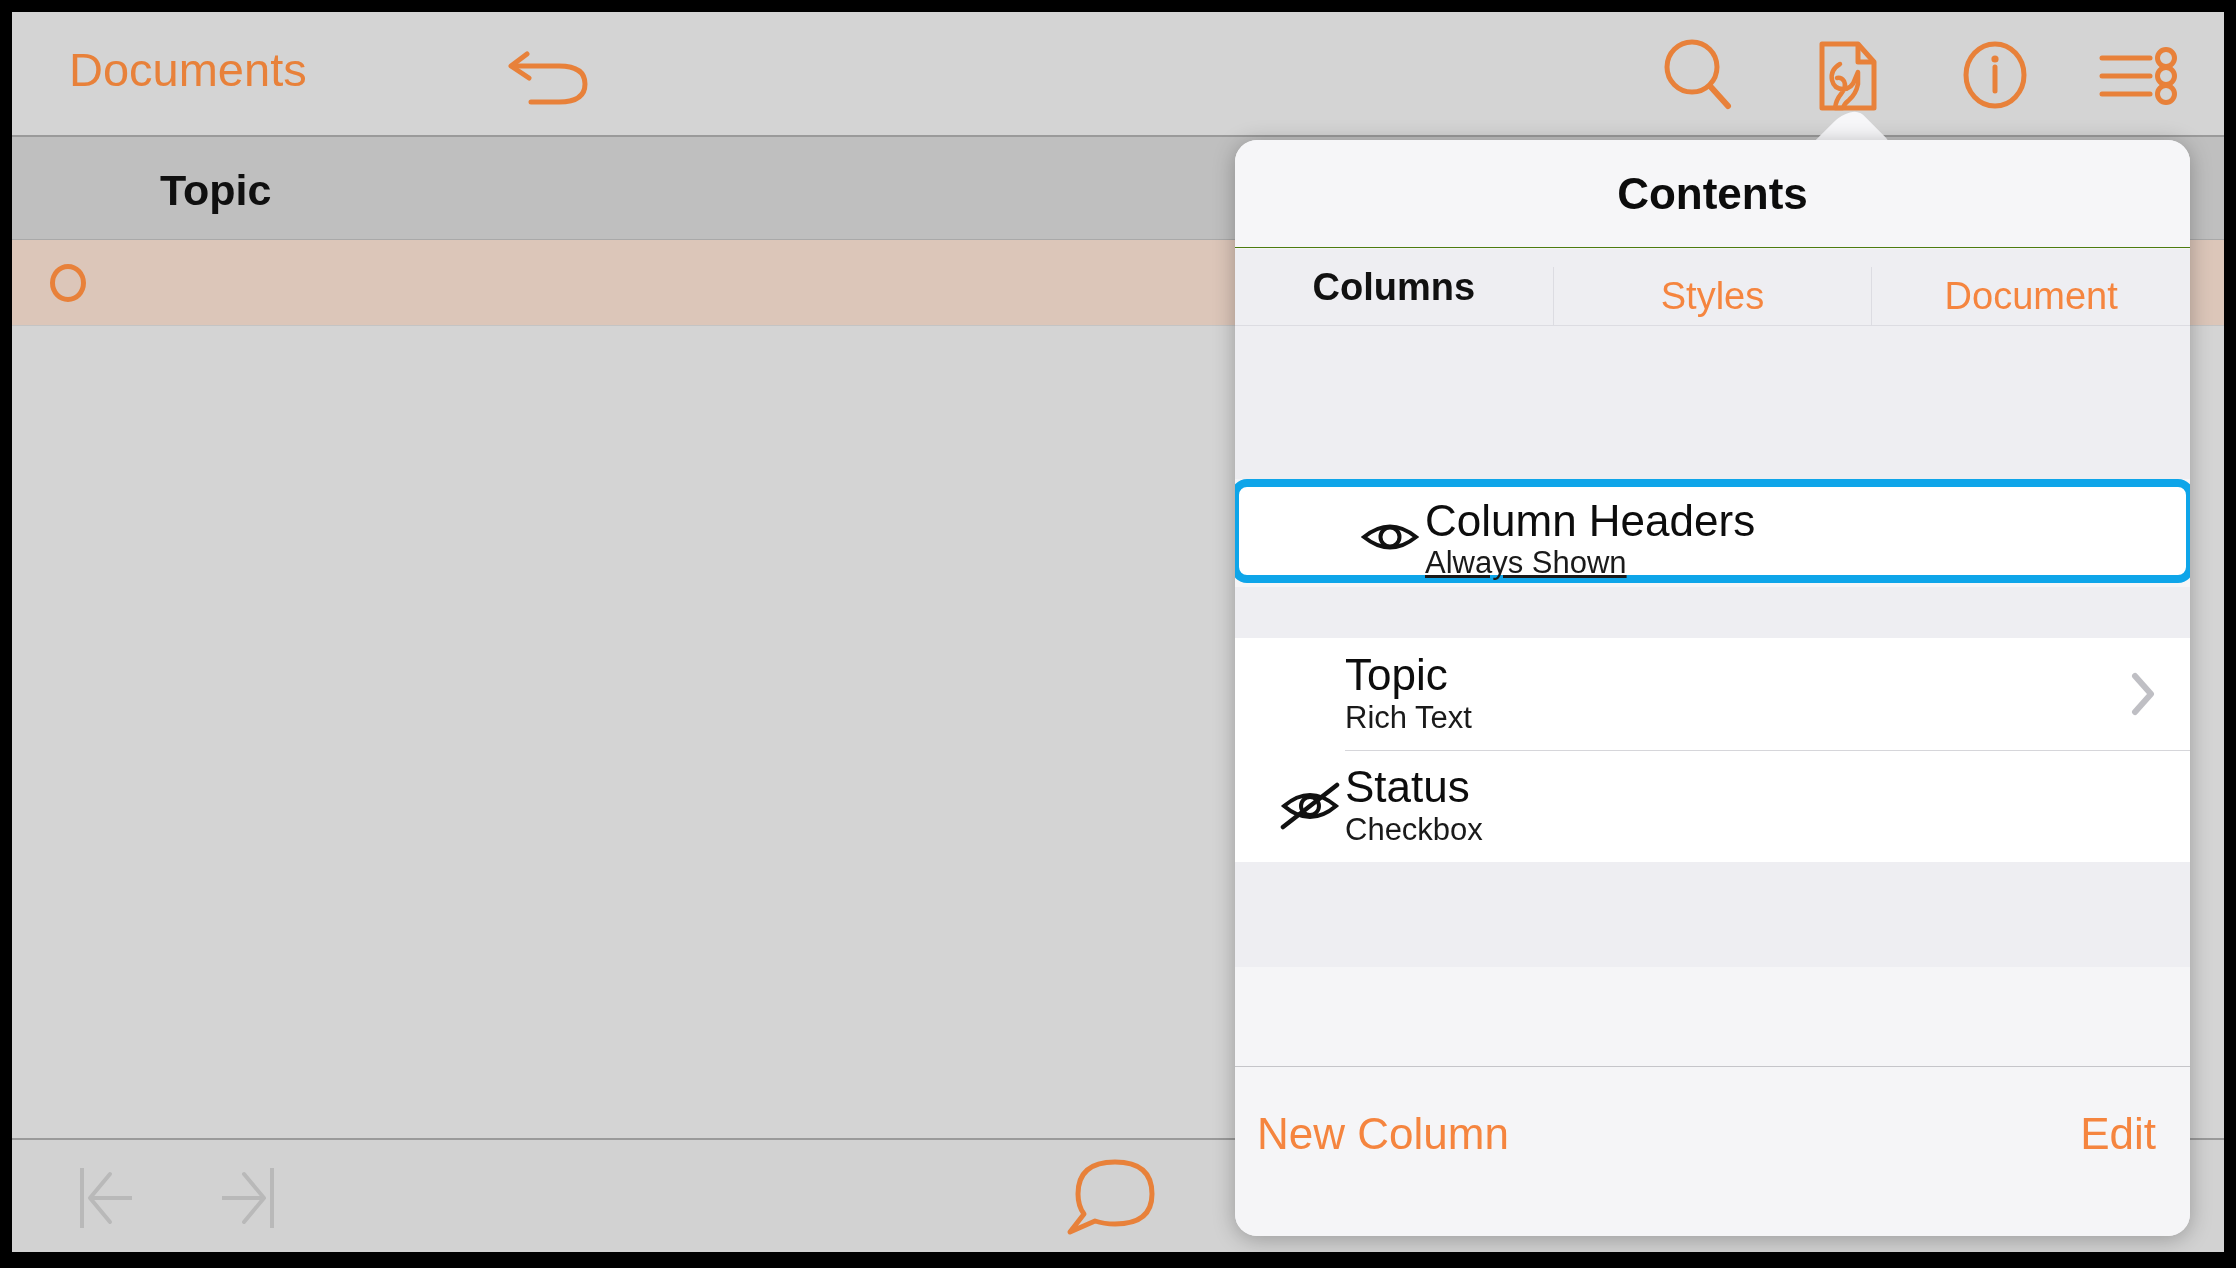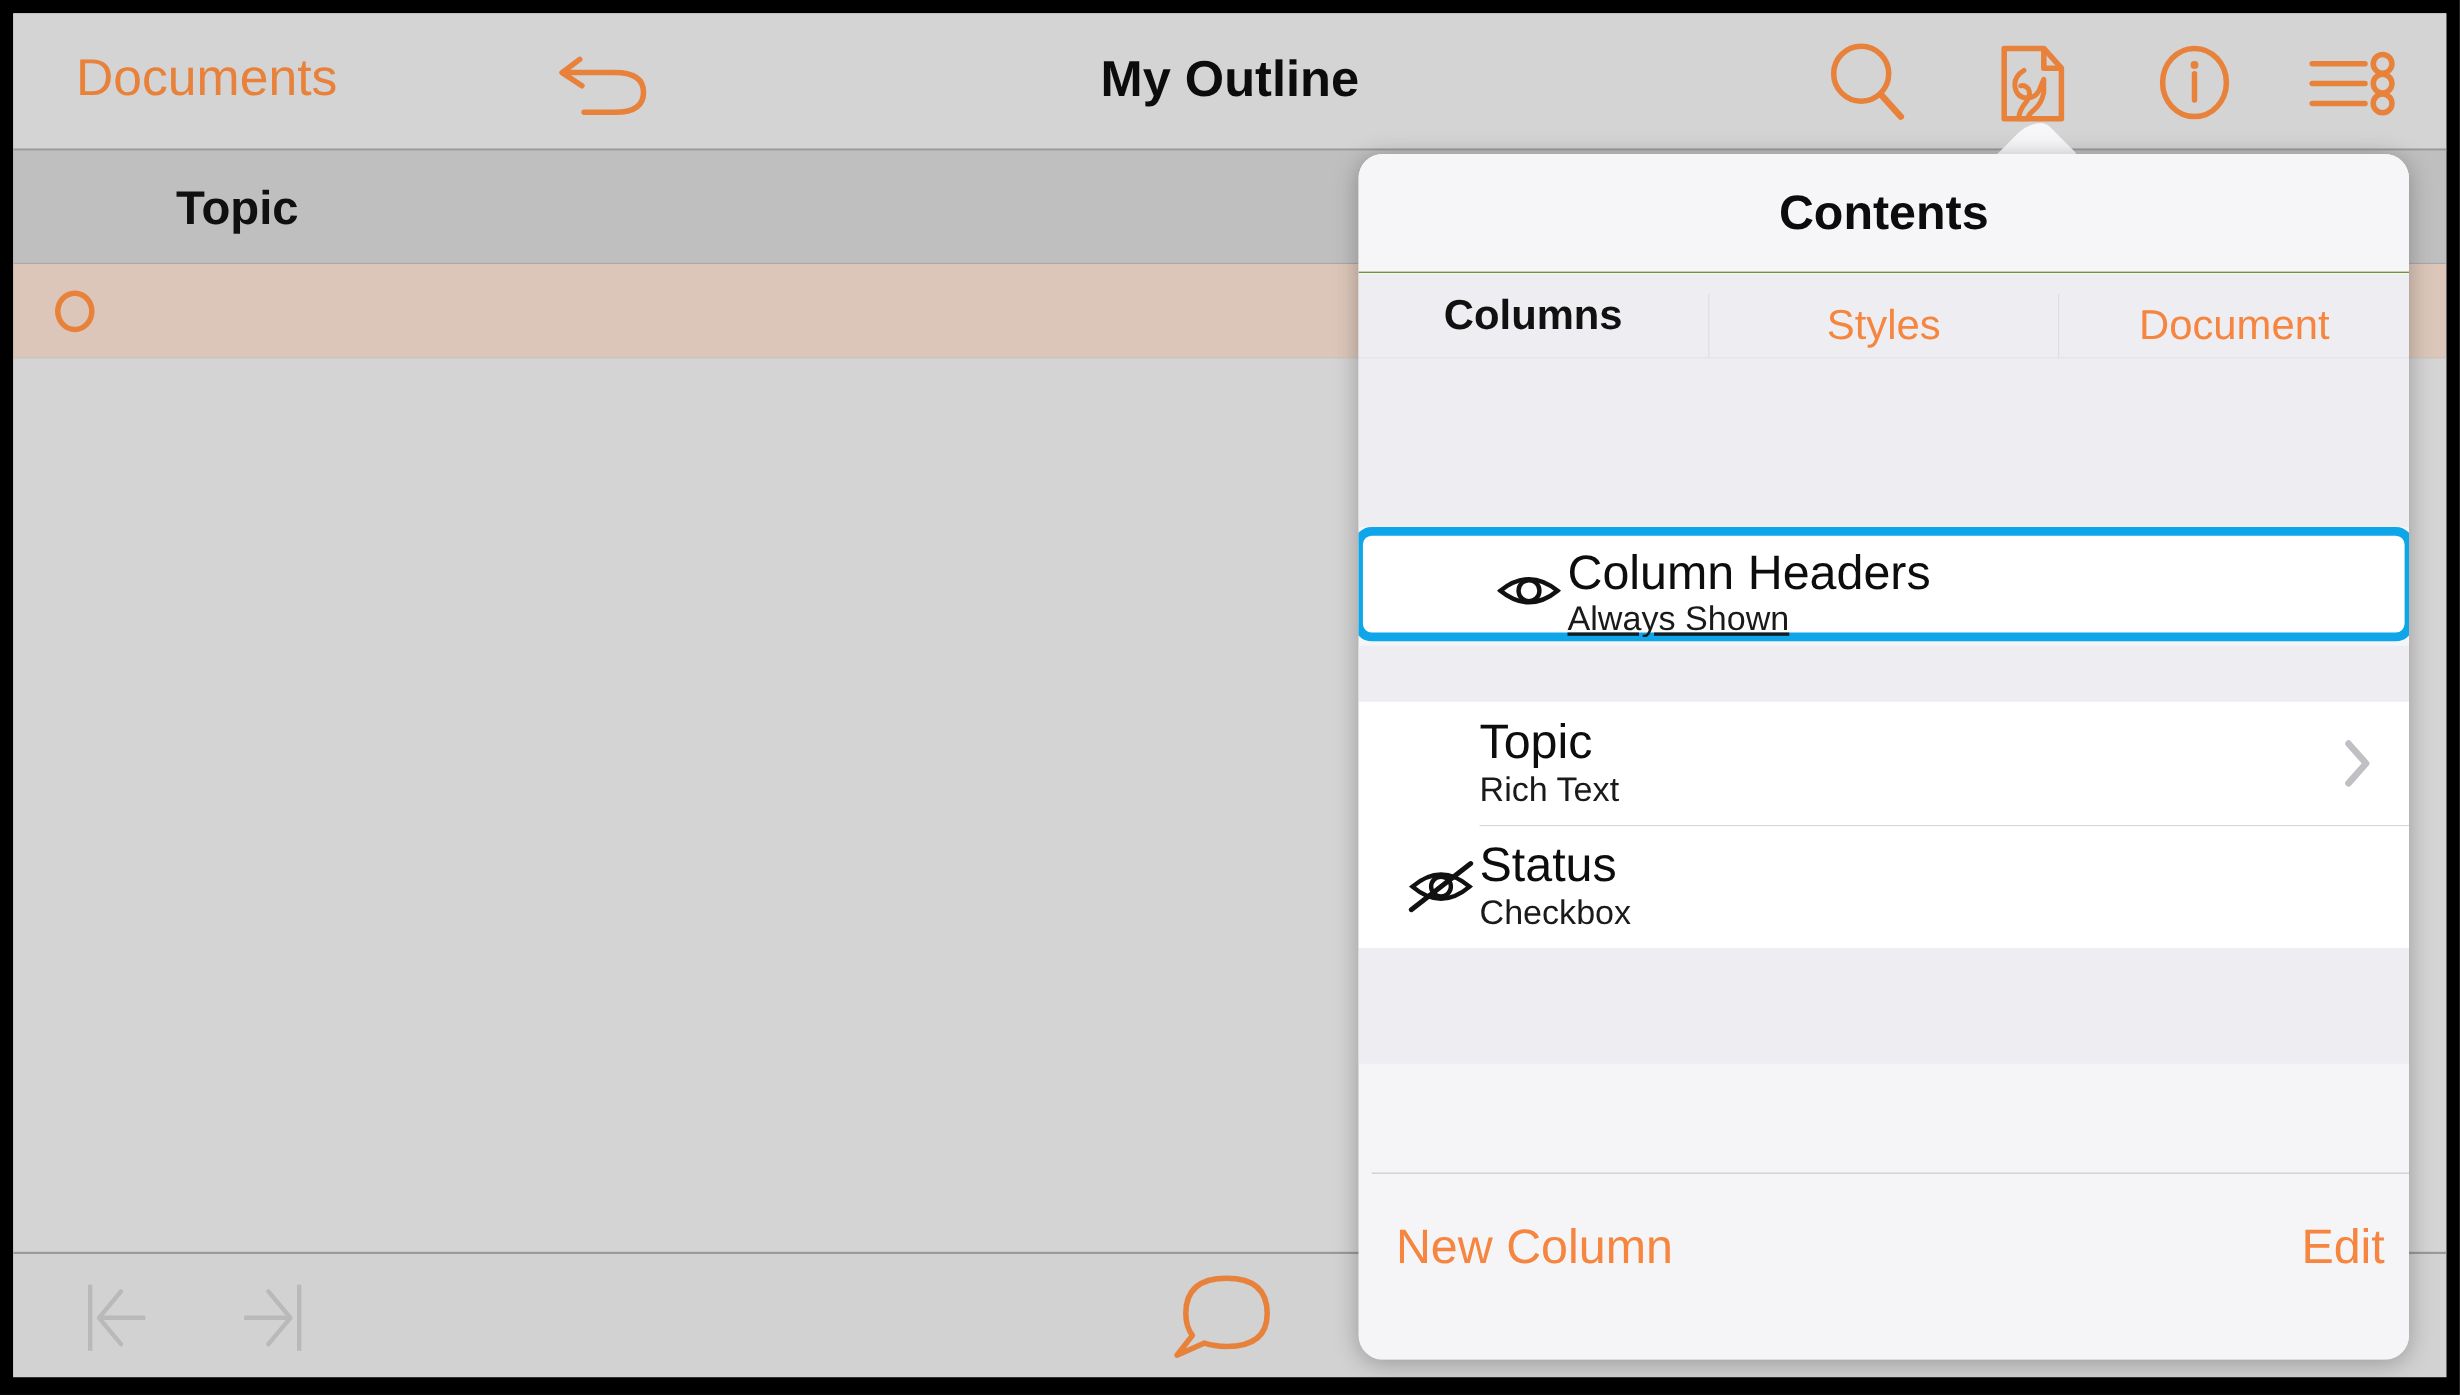--- a/index.html
+++ b/index.html
@@ -183,21 +183,21 @@
   .prow-divider {
     position:absolute; left:110px; right:0; top:112px; height:1px; background:#d6d6da;
   }
 
   #gap-top   { position:absolute; left:0; top:186px; width:100%; height:153px; background:#eeeef2; }
   #gap-mid   { position:absolute; left:0; top:447px; width:100%; height:51px; background:#eeeef2; }
   #gap-bot   { position:absolute; left:0; top:722px; width:100%; height:105px; background:#eeeef2; }
 
   
   #popover-footer {
-    position:absolute; left:12px; bottom:0; width:100%; height:170px;
+    position:absolute; left:0; bottom:0; width:100%; height:170px;
     background:#f5f5f7;
     border-top:1px solid #c5c5c9;
   }
   #btn-new-column {
     position:absolute; left:22px; top:42px;
     font-size:44px; color:#f5853f;
   }
   #btn-edit {
     position:absolute; right:34px; top:42px;
     font-size:44px; color:#f5853f;
@@ -212,21 +212,20 @@
 
     <div id="nav-documents">Documents</div>
 
     <div id="nav-undo">
       <svg viewBox="0 0 90 70" width="90" height="70">
         <path d="M20 14 L4 26 L22 38" fill="none" stroke="#e8813a" stroke-width="5" stroke-linecap="round" stroke-linejoin="round"></path>
         <path d="M5 26 L52 26 Q78 26 78 44 Q78 62 52 62 L24 62" fill="none" stroke="#e8813a" stroke-width="5" stroke-linecap="round"></path>
       </svg>
     </div>
 
-    <div id="nav-title">My Outline</div>
 
     <div class="nav-icon" id="nav-search">
       <svg viewBox="0 0 90 82" width="90" height="82">
         <circle cx="40" cy="33" r="25" fill="none" stroke="#e8813a" stroke-width="5"></circle>
         <line x1="58" y1="52" x2="76" y2="72" stroke="#e8813a" stroke-width="6" stroke-linecap="round"></line>
       </svg>
     </div>
 
     <div class="nav-icon" id="nav-contents">
       <svg viewBox="0 0 90 82" width="90" height="82">

